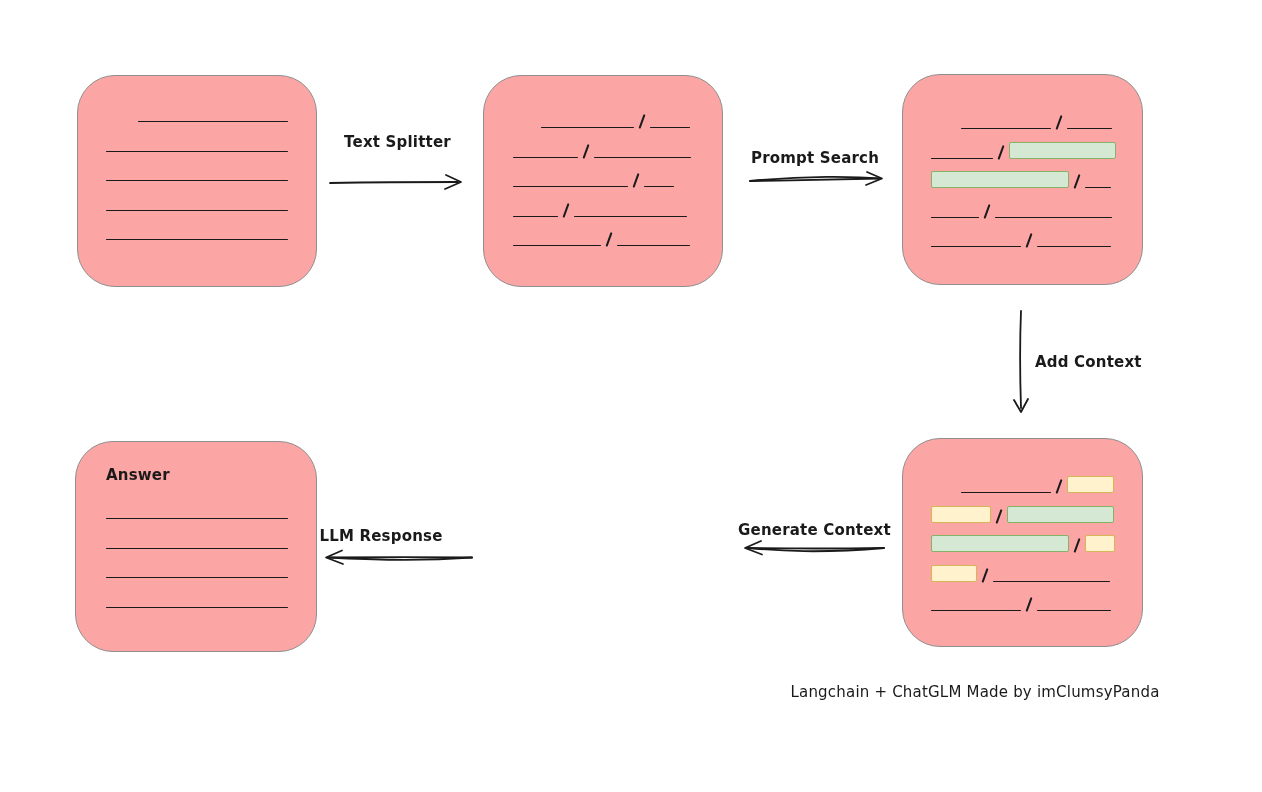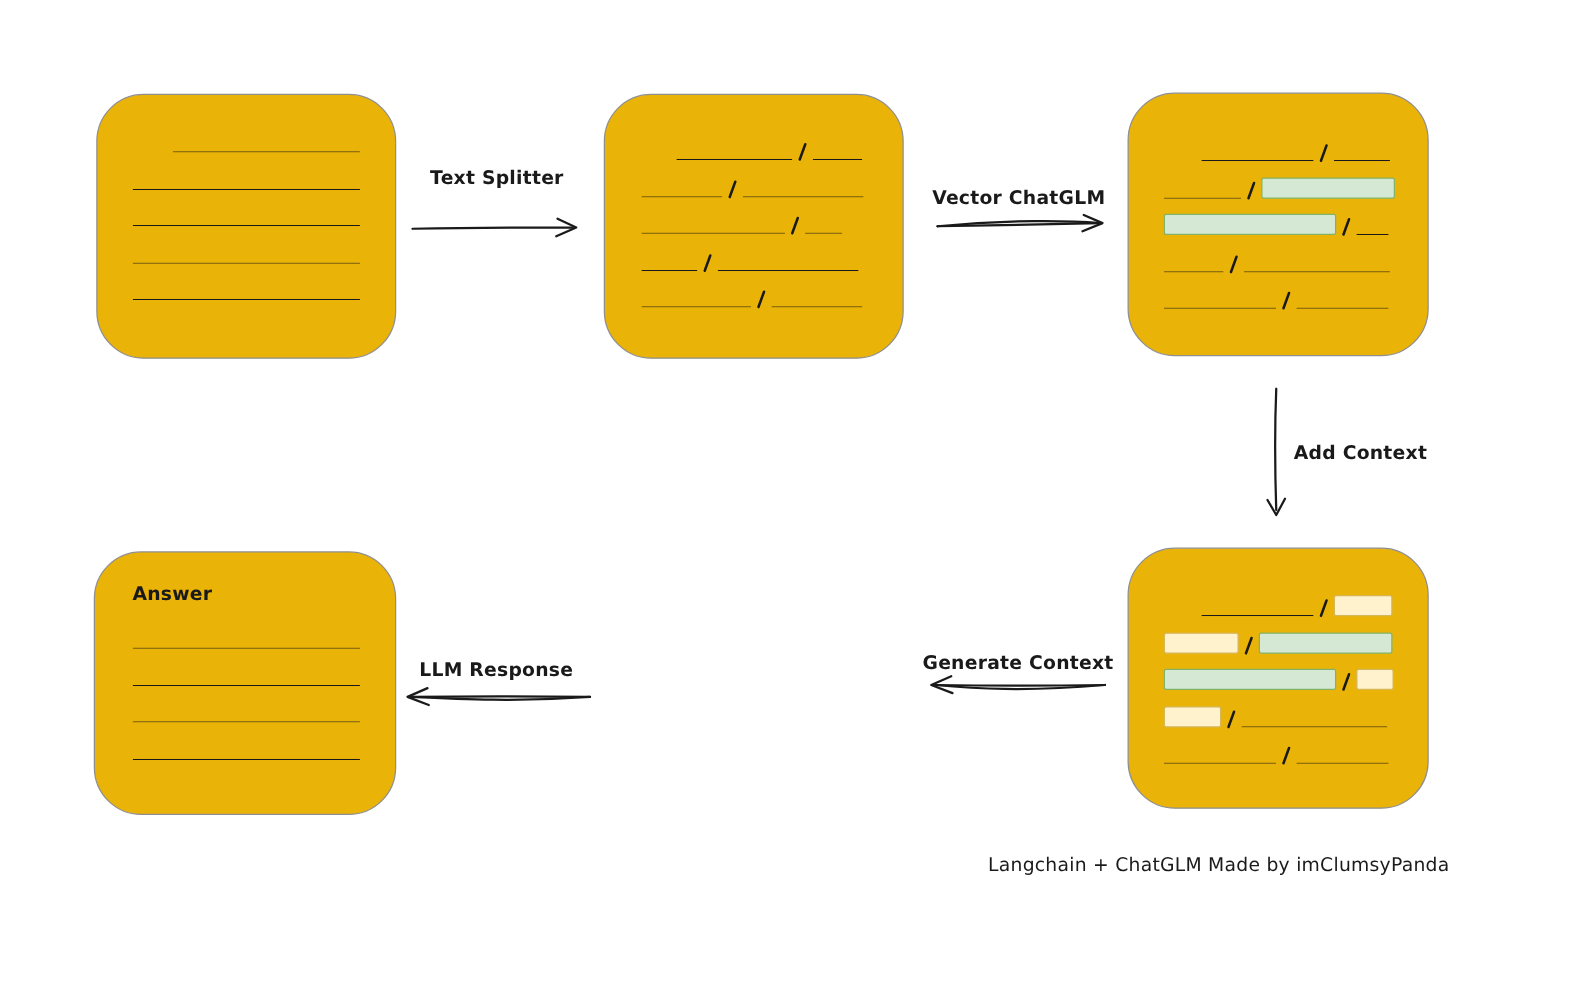--- a/index.html
+++ b/index.html
@@ -10,21 +10,21 @@
   }
   *{box-sizing:border-box;margin:0;padding:0;}
   html,body{background:#ffffff;}
   body{font-family:"DejaVu Sans","Liberation Sans",sans-serif;color:var(--ink);}
   .canvas{position:relative;width:1262px;height:792px;background:#fff;overflow:hidden;}
 
   .node{
     position:absolute;
     border:1.4px solid var(--node-border);
     border-radius:38px;
-    background:#eab308;
+    background:#fca5a5;
   }
 
   .rows{position:absolute;}
   .row{display:flex;align-items:center;height:29.5px;}
   .bars .row{height:30px;}
   .seg-gap{display:inline-block;height:1px;}
   .seg-line{
     display:inline-block;height:0;
     border-top:1.8px solid var(--ink);
     align-self:flex-end;margin-bottom:6.5px;
@@ -196,41 +196,41 @@
         </div>
       </div>
   </div>
 
   <div class="arrow-label" style="left:330px;top:133px;width:135px">Text Splitter</div>
   <svg class="arrow-svg" style="left:328px;top:170px" width="140" height="26">
     <path d="M2 13 C 48 12.2, 98 12, 130 12"></path>
     <path d="M118 5 L133 12 L117 19"></path>
   </svg>
 
-  <div class="arrow-label" style="left:745px;top:149px;width:140px">Vector ChatGLM</div>
+  <div class="arrow-label" style="left:745px;top:149px;width:140px">Prompt Search</div>
   <svg class="arrow-svg" style="left:746px;top:167px" width="142" height="26">
     <path d="M4 14 C 50 13.5, 100 12, 134 11.5"></path>
     <path d="M4 14 C 60 8.5, 110 9.5, 134 11.5"></path>
     <path d="M121 5 L136 11.5 L120 18"></path>
   </svg>
 
   <div class="arrow-label" style="left:1035px;top:353px;text-align:right">Add Context</div>
   <svg class="arrow-svg" style="left:1008px;top:308px" width="26" height="110">
     <path d="M13 3 C 11.5 40, 12 70, 13 100"></path>
     <path d="M6 92 L13 104 L20 91"></path>
   </svg>
 
   <div class="arrow-label" style="left:738px;top:521px;width:150px">Generate Context</div>
   <svg class="arrow-svg" style="left:740px;top:535px" width="148" height="26">
     <path d="M144 13 C 90 13.8, 40 13.5, 8 13"></path>
     <path d="M144 13 C 80 18.5, 40 16, 8 13"></path>
     <path d="M21 6 L5 13 L22 19.5"></path>
   </svg>
 
-  <div class="arrow-label" style="left:322px;top:527px;width:150px">LLM Response</div>
+  <div class="arrow-label" style="left:306px;top:527px;width:150px">LLM Response</div>
   <svg class="arrow-svg" style="left:320px;top:544px" width="158" height="26">
     <path d="M152 13.5 C 100 13, 60 13, 8 13.5"></path>
     <path d="M152 13.5 C 95 17.5, 50 15.5, 8 13.5"></path>
     <path d="M22 6.5 L6 13.5 L23 20"></path>
   </svg>
 
   <div class="caption" style="left:760px;top:683px;width:430px">Langchain + ChatGLM Made by imClumsyPanda</div>
 
 </div>
 

